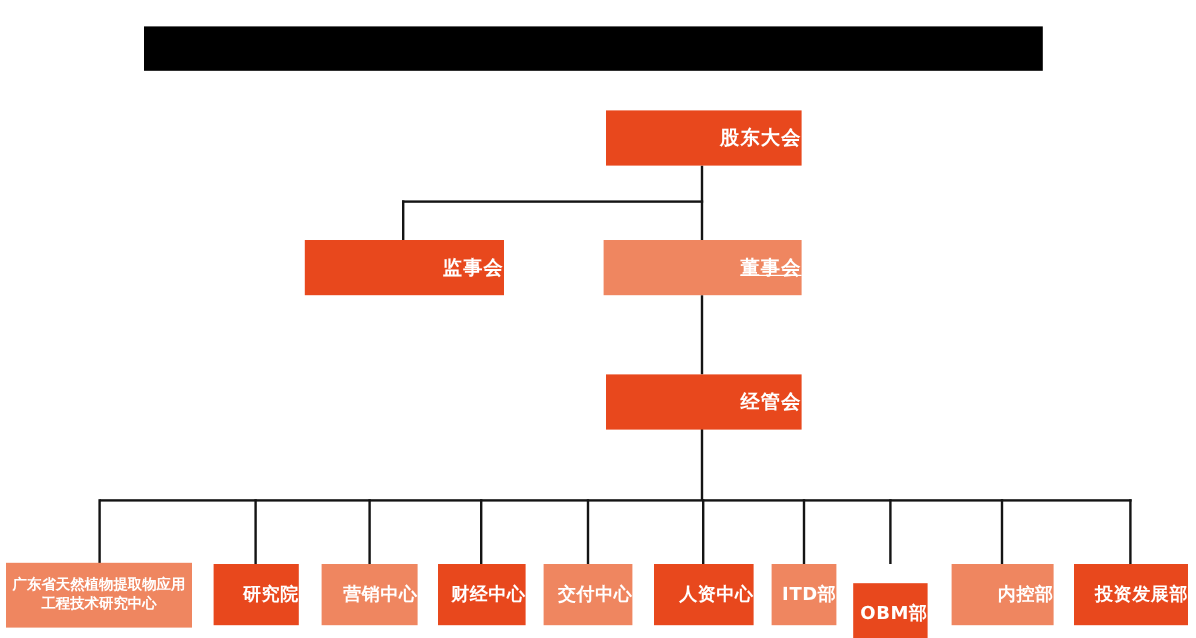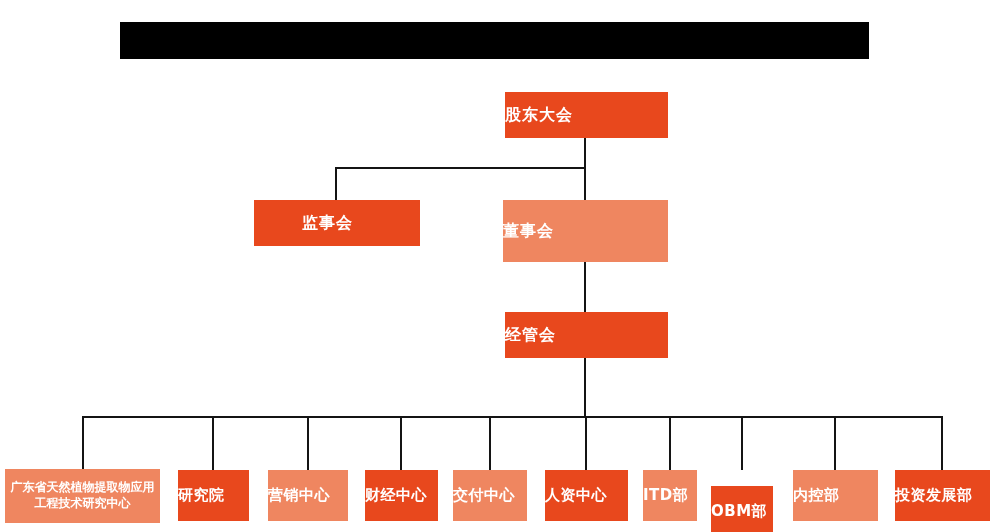--- a/index.html
+++ b/index.html
@@ -8,30 +8,30 @@
   .canvas{
     position:relative; width:997px; height:532px;
     background:#ffffff; overflow:hidden;
   }
   .redacted{
     position:absolute; left:120px; top:22px; width:749px; height:37px;
     background:#000000;
   }
   .line{ position:absolute; background:#141414; }
   .node{
-    position:absolute; display:flex; align-items:center; justify-content:flex-start;
+    position:absolute; display:flex; align-items:center; justify-content:flex-end;
     color:#ffffff; font-weight:bold; text-align:center; font-size:16px;
     line-height:1.3; letter-spacing:1px;
   }
   .dark{ background:#E8481D; }
   .light{ background:#EF8660; }
   
   .n-shareholders{ left:505px; top:92px;  width:163px; height:46px; }
   .n-supervisory { left:254px; top:200px; width:166px; height:46px;padding-left:48px; }
-  .n-board       { left:503px; top:200px; width:165px; height:62px; }
+  .n-board       { left:503px; top:200px; width:165px; height:46px;text-decoration:underline; }
   .n-management  { left:505px; top:312px; width:163px; height:46px; }
   
   .dept{ top:470px; height:51px; font-size:15px; letter-spacing:0.5px; }
   .d0{ left:5px;   top:469px; height:54px; width:155px; font-size:12px; letter-spacing:0; padding:16px 5px; }
   .d1{ left:178px; width:71px; }
   .d2{ left:268px; width:80px; }
   .d3{ left:365px; width:73px; }
   .d4{ left:453px; width:74px; }
   .d5{ left:545px; width:83px; }
   .d6{ left:643px; width:54px; }

